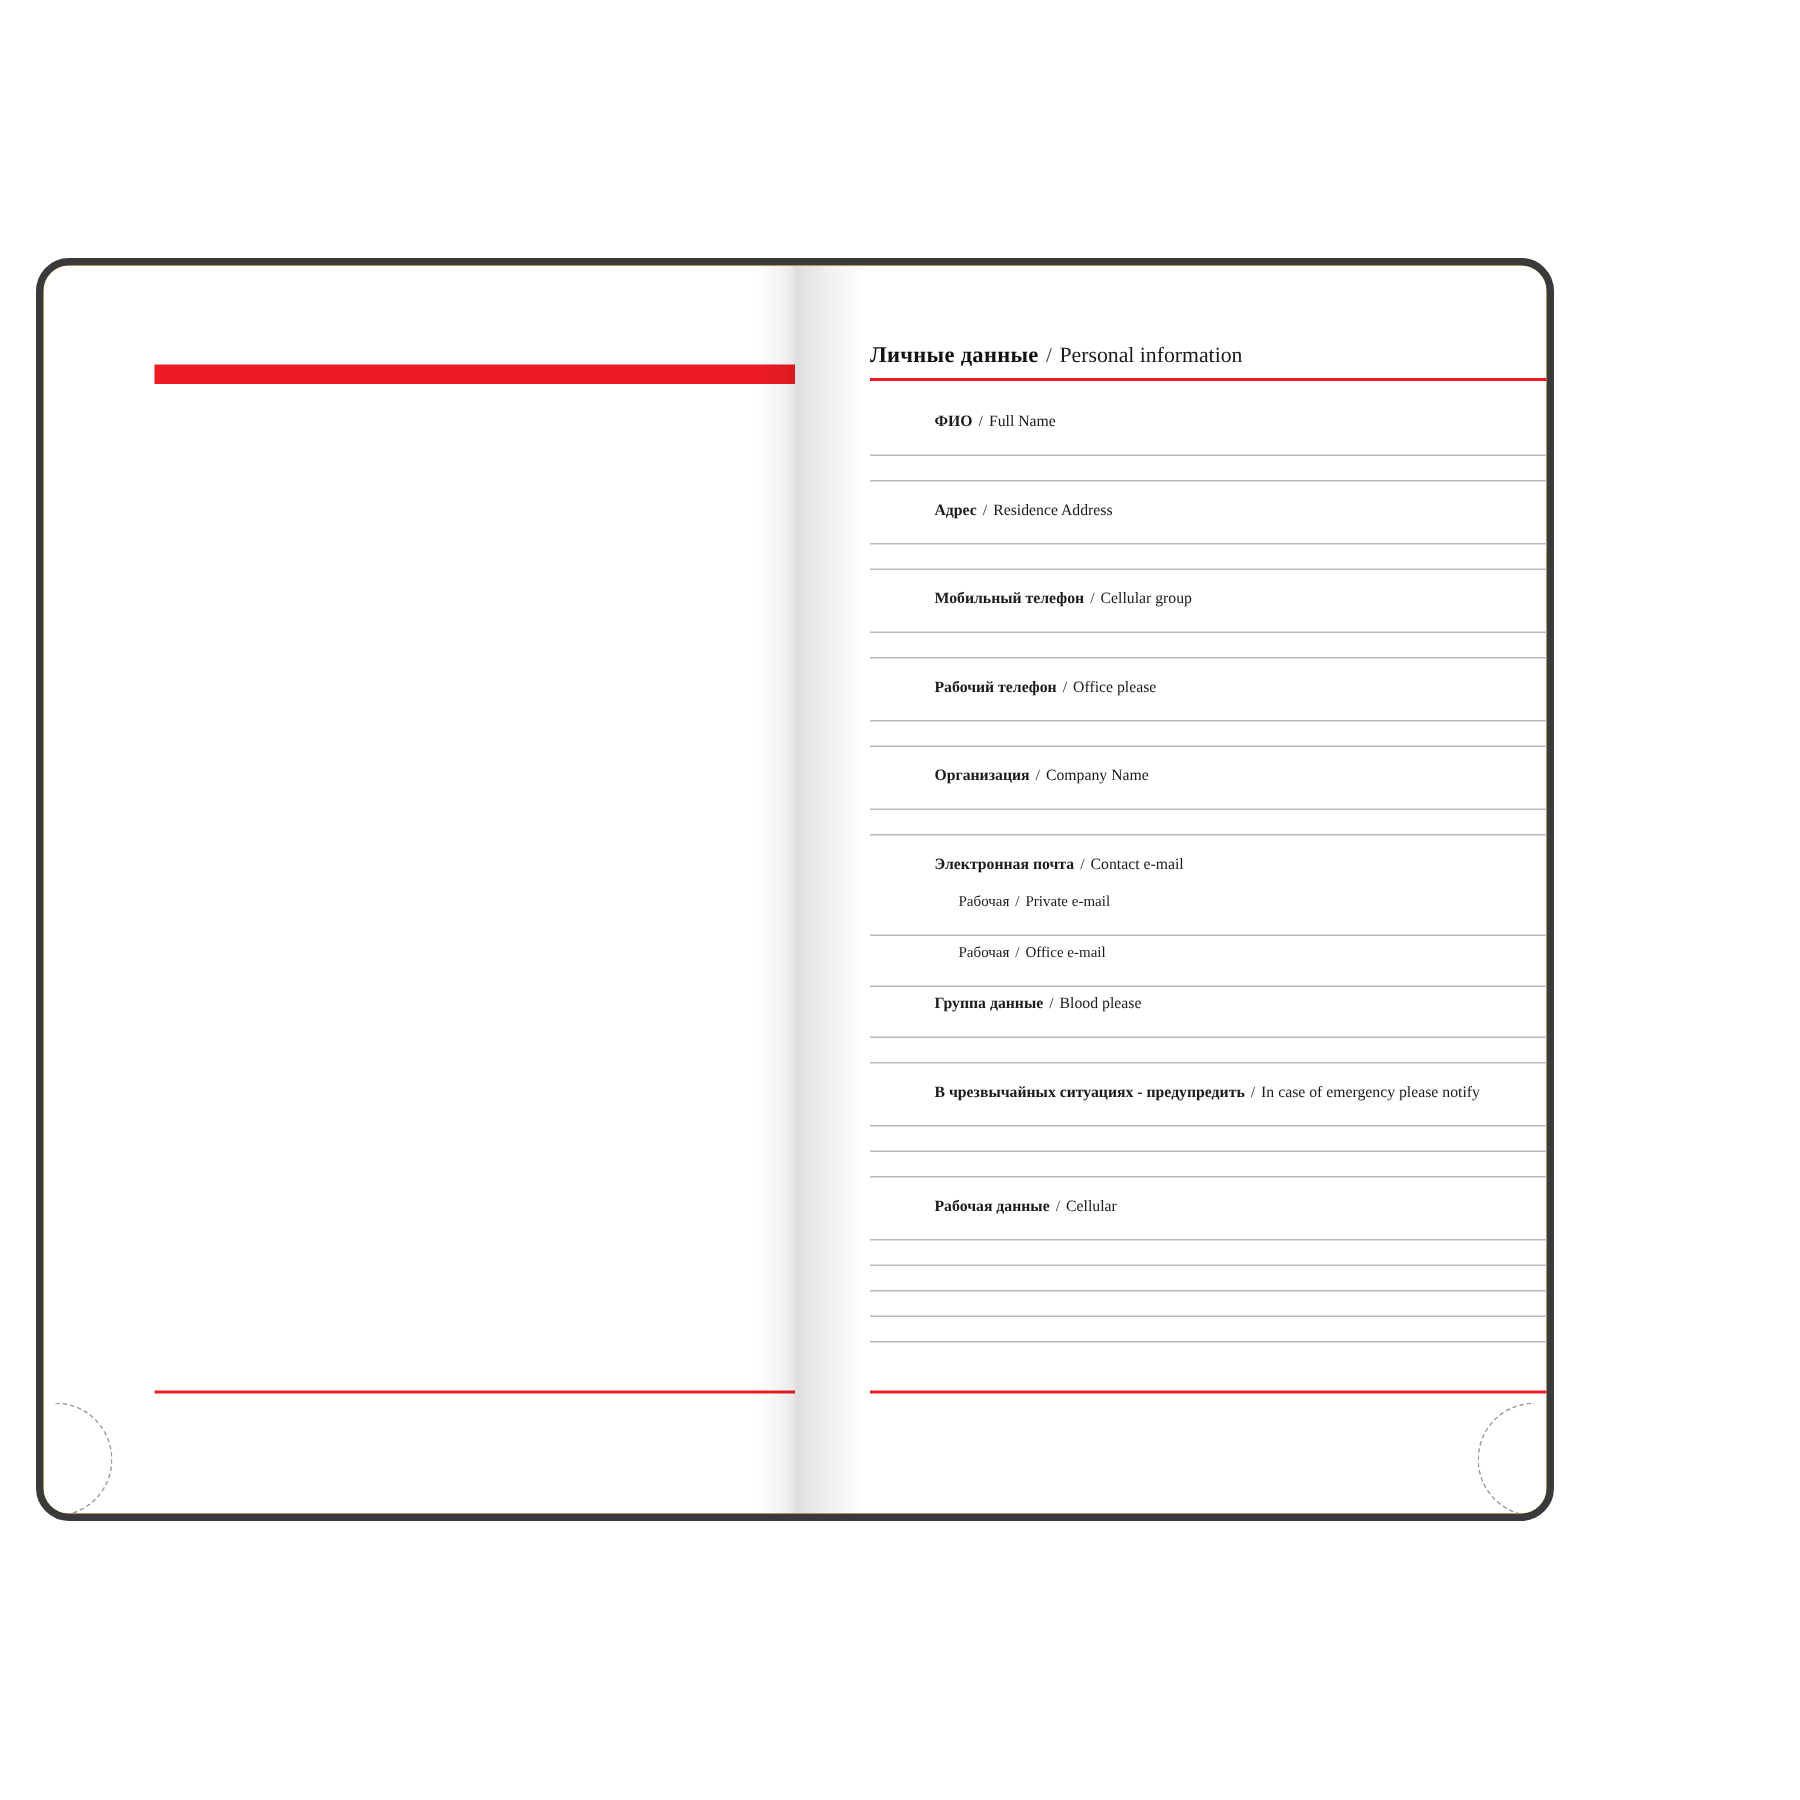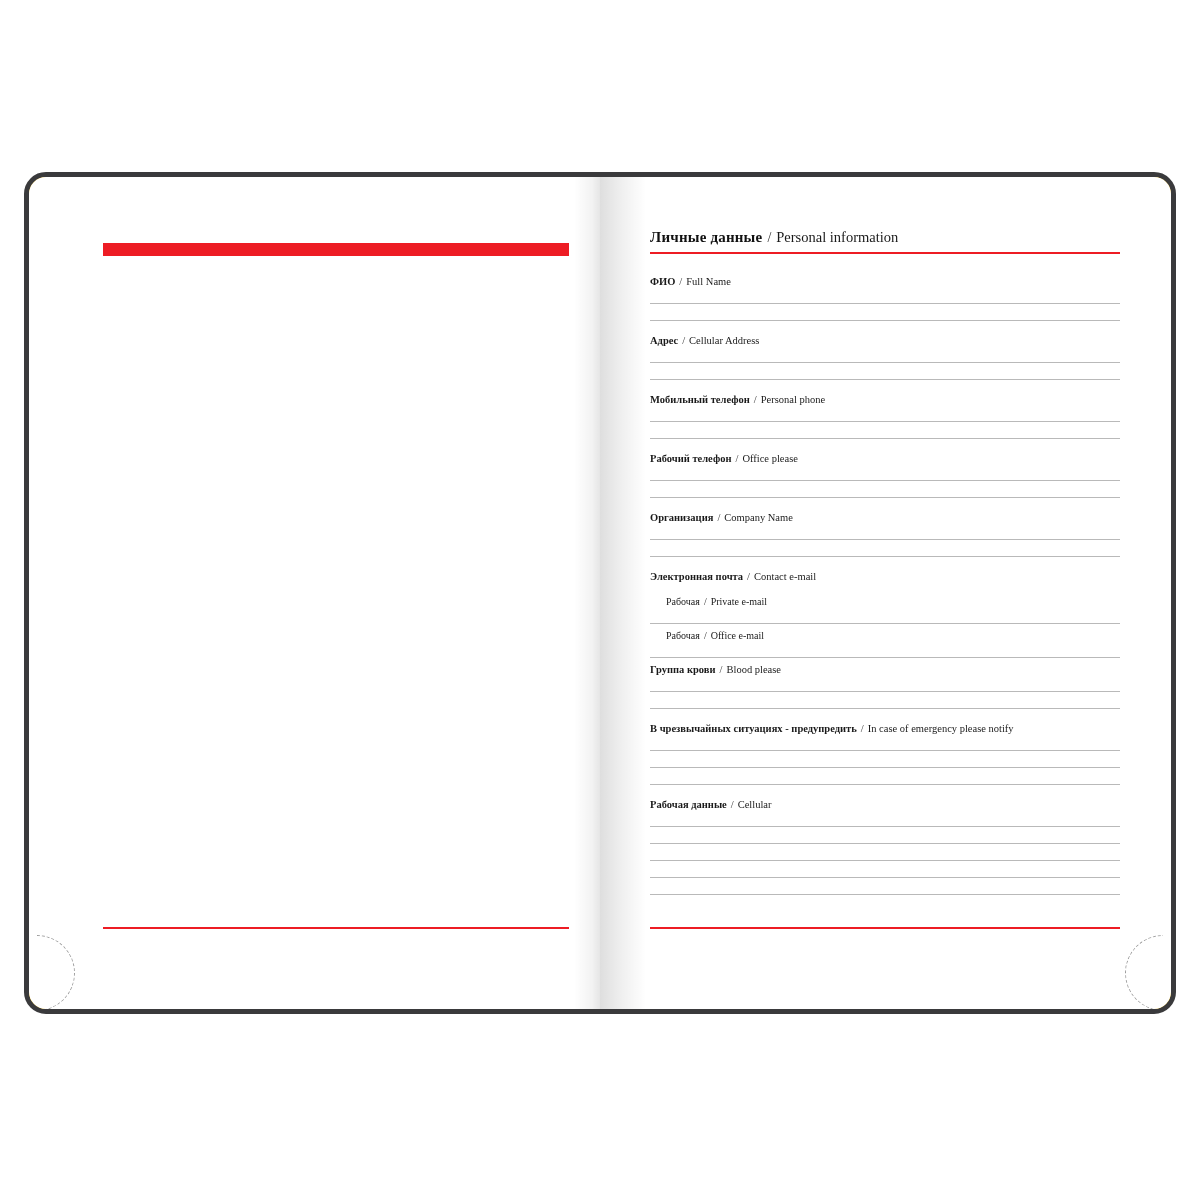--- a/index.html
+++ b/index.html
@@ -13,21 +13,21 @@
     position: relative;
     font-family: "Liberation Serif", serif;
     overflow: hidden;
   }
 
   
   .notebook {
     position: absolute;
     left: 24px;
     top: 172px;
-    width: 1152px;
+    width: 1012px;
     height: 842px;
     border: 5px solid #3a3a3c;
     border-radius: 22px;
     background: #eab308;
     box-sizing: border-box;
     overflow: hidden;
   }
 
   
   .pages {
@@ -109,20 +109,21 @@
   }
 
   .field-label {
     display: flex;
     align-items: flex-start;
     gap: 4px;
     font-size: 10.5px;
     color: #1a1a1a;
     margin-bottom: 3px;
     white-space: nowrap;
+    margin-left: 43px;
   }
   .field-label .ru { font-weight: bold; }
   .field-label .sep { color: #333; font-weight: normal; }
   .field-label .en { font-weight: normal; }
 
   .field-label.sub {
     padding-left: 16px;
     font-size: 10px;
   }
   .field-label.sub .ru { font-weight: normal; }
@@ -191,32 +192,32 @@
               </div>
               <div class="lines">
                 <div class="line"></div>
                 <div class="line"></div>
               </div>
             </div>
             <div class="block">
               <div class="field-label">
                 <span class="ru">Адрес</span>
                 <span class="sep">/</span>
-                <span class="en">Cellular Address</span>
+                <span class="en">Residence Address</span>
               </div>
               <div class="lines">
                 <div class="line"></div>
                 <div class="line"></div>
               </div>
             </div>
             <div class="block">
               <div class="field-label">
                 <span class="ru">Мобильный телефон</span>
                 <span class="sep">/</span>
-                <span class="en">Personal phone</span>
+                <span class="en">Cellular group</span>
               </div>
               <div class="lines">
                 <div class="line"></div>
                 <div class="line"></div>
               </div>
             </div>
             <div class="block">
               <div class="field-label">
                 <span class="ru">Рабочий телефон</span>
                 <span class="sep">/</span>
@@ -260,21 +261,21 @@
                 <span class="ru">Рабочая</span>
                 <span class="sep">/</span>
                 <span class="en">Office e-mail</span>
               </div>
               <div class="lines">
                 <div class="line"></div>
               </div>
             </div>
             <div class="block">
               <div class="field-label">
-                <span class="ru">Группа крови</span>
+                <span class="ru">Группа данные</span>
                 <span class="sep">/</span>
                 <span class="en">Blood please</span>
               </div>
               <div class="lines">
                 <div class="line"></div>
                 <div class="line"></div>
               </div>
             </div>
             <div class="block">
               <div class="field-label">

